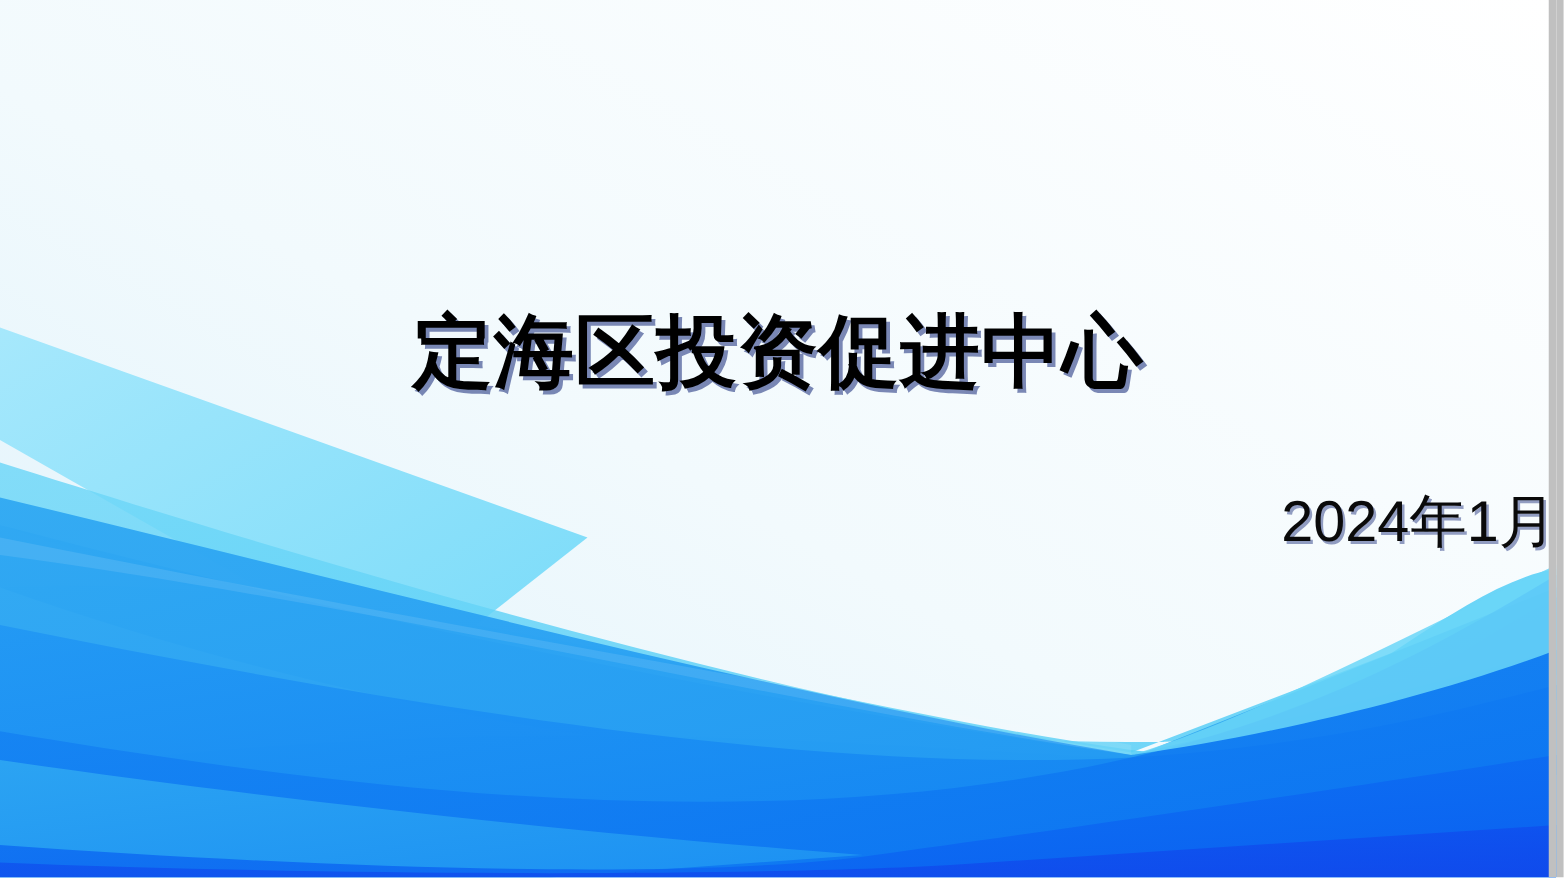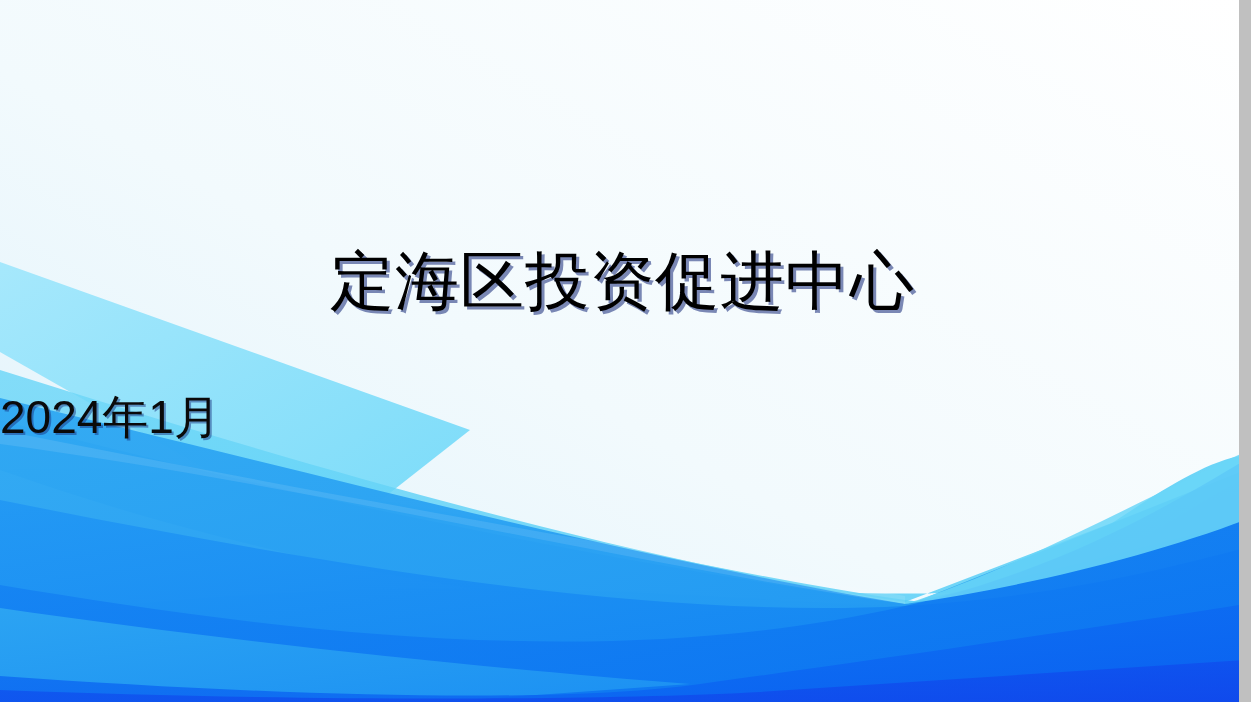--- a/index.html
+++ b/index.html
@@ -39,33 +39,33 @@
   #title-block {
     position: absolute;
     left: 0;
     top: 248px;
     width: 1245px;
     text-align: center;
   }
   #slide-title {
     display: inline-block;
     font-size: 64px;
-    font-weight: normal;
+    font-weight: bold;
     color: #000000;
     letter-spacing: 1px;
     line-height: 1.05;
     text-shadow: 3px 3px 0 rgba(20,40,120,0.55);
     white-space: nowrap;
   }
   #subtitle-block {
     position: absolute;
     left: 0;
     top: 392px;
     width: 1245px;
-    text-align: left;
+    text-align: right;
   }
   #slide-subtitle {
     display: inline-block;
     font-size: 46px;
     font-weight: normal;
     color: #0a0a0a;
     line-height: 1.1;
     text-shadow: 2px 2px 0 rgba(20,40,120,0.45);
     white-space: nowrap;
   }

